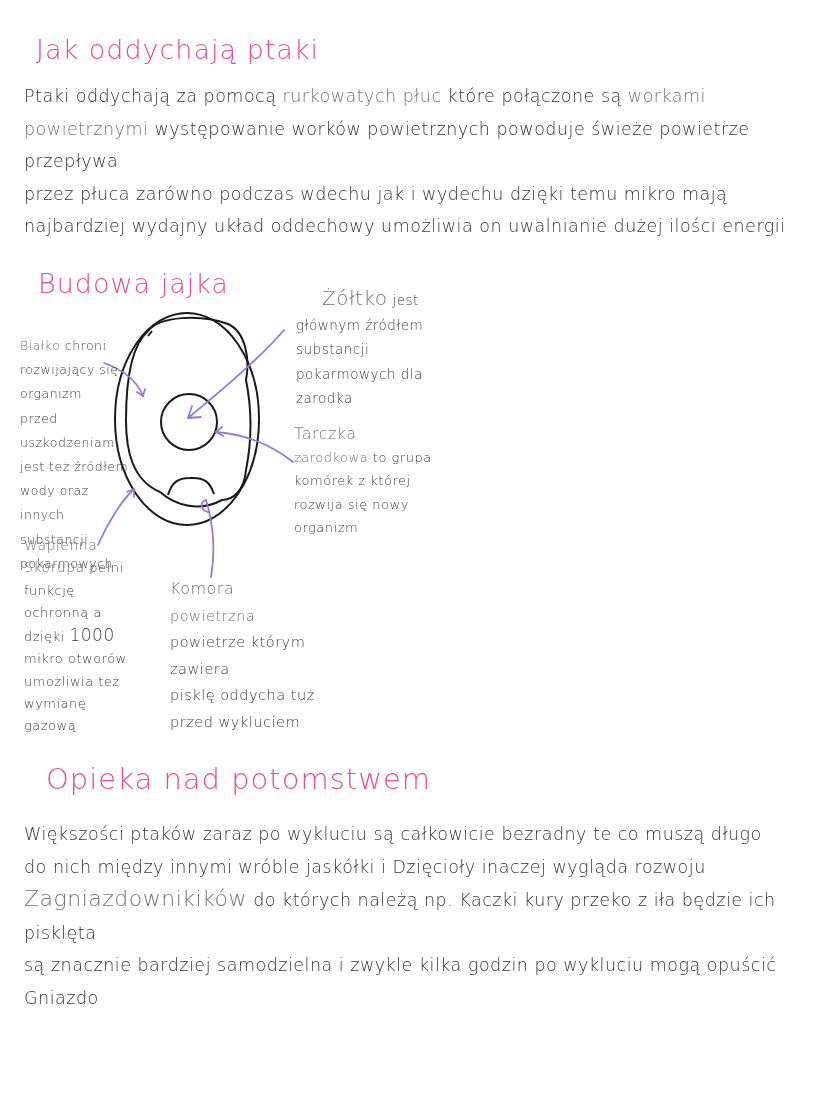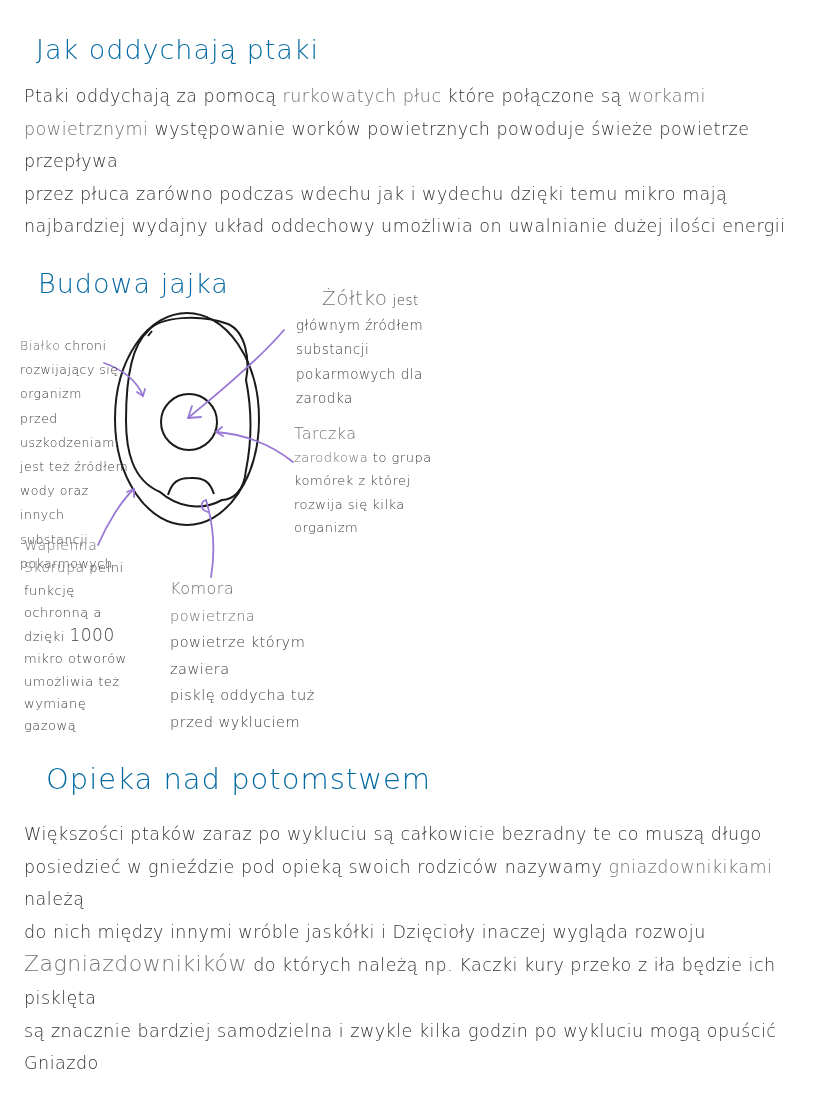--- a/index.html
+++ b/index.html
@@ -1,19 +1,19 @@
 <!DOCTYPE html>
 <html><head>
 <meta charset="utf-8">
 <style>
   html, body { margin: 0; padding: 0; background: #ffffff; }
   body { width: 828px; height: 1103px; position: relative; overflow: hidden;
          font-family: "DejaVu Sans", sans-serif; color: #3a3a3a; }
   .hand { font-family: "DejaVu Sans", sans-serif; font-weight: 300; letter-spacing: 0.5px; }
-  .title { position: absolute; color: #0369a1; font-size: 27px; font-weight: 300; letter-spacing: 1px; }
+  .title { position: absolute; color: #ec4899; font-size: 27px; font-weight: 300; letter-spacing: 1px; }
   .para { position: absolute; font-size: 17.5px; line-height: 32.5px; color: #333333; }
   .accent { color: #737373; }
   .note { position: absolute; font-size: 12.5px; line-height: 24.2px; color: #404040; }
   .note-mid { position: absolute; font-size: 15px; line-height: 26.5px; color: #404040; }
   .big { font-size: 22px; }
   svg.diagram { position: absolute; left: 0; top: 0; }
 </style>
 </head>
 <body>
 
@@ -81,21 +81,21 @@
   <div>głównym źródłem</div>
   <div>substancji</div>
   <div>pokarmowych dla</div>
   <div>zarodka</div>
 </div>
 
 <div class="note-mid hand" style="left:294px; top:422px; width:140px; font-size:13px; line-height:23.5px;">
   <div class="accent" style="font-size:16px;">Tarczka</div>
   <div><span class="accent">zarodkowa</span> <span>to grupa</span></div>
   <div>komórek z której</div>
-  <div>rozwija się kilka</div>
+  <div>rozwija się nowy</div>
   <div>organizm</div>
 </div>
 
 <div class="note hand" style="left:24px; top:534px; width:115px; font-size:13px; line-height:22.3px;">
   <div class="accent" style="font-size:14px;">Wapienna</div>
   <div><span class="accent" style="font-size:14px;">Skorupa</span> <span>pełni</span></div>
   <div>funkcję</div>
   <div>ochronną a</div>
   <div><span>dzięki</span> <span style="font-size:17px;">1000</span></div>
   <div>mikro otworów</div>
@@ -110,22 +110,19 @@
   <div>powietrze którym</div>
   <div>zawiera</div>
   <div>pisklę oddycha tuż</div>
   <div>przed wykluciem</div>
 </div>
 
 <div class="title hand" style="left:46px; top:762px; font-size:29px;">Opieka nad potomstwem</div>
 
 <div class="para hand" style="left:24px; top:818px; width:800px; line-height:32.6px;">
   <div><span>Większości ptaków zaraz po wykluciu są całkowicie bezradny te co muszą długo</span></div>
-  <div>
-    <span>posiedzieć w gnieździe pod opieką swoich rodziców nazywamy </span><span class="accent">gniazdownikikami</span><span> należą</span>
-  </div>
   <div><span>do nich między innymi wróble jaskółki i Dzięcioły inaczej wygląda rozwoju</span></div>
   <div>
     <span class="accent big">Zagniazdownikików</span><span> do których należą np. Kaczki kury przeko z iła będzie ich pisklęta</span>
   </div>
   <div><span>są znacznie bardziej samodzielna i zwykle kilka godzin po wykluciu mogą opuścić</span></div>
   <div><span>Gniazdo</span></div>
 </div>
 
 </body></html>

